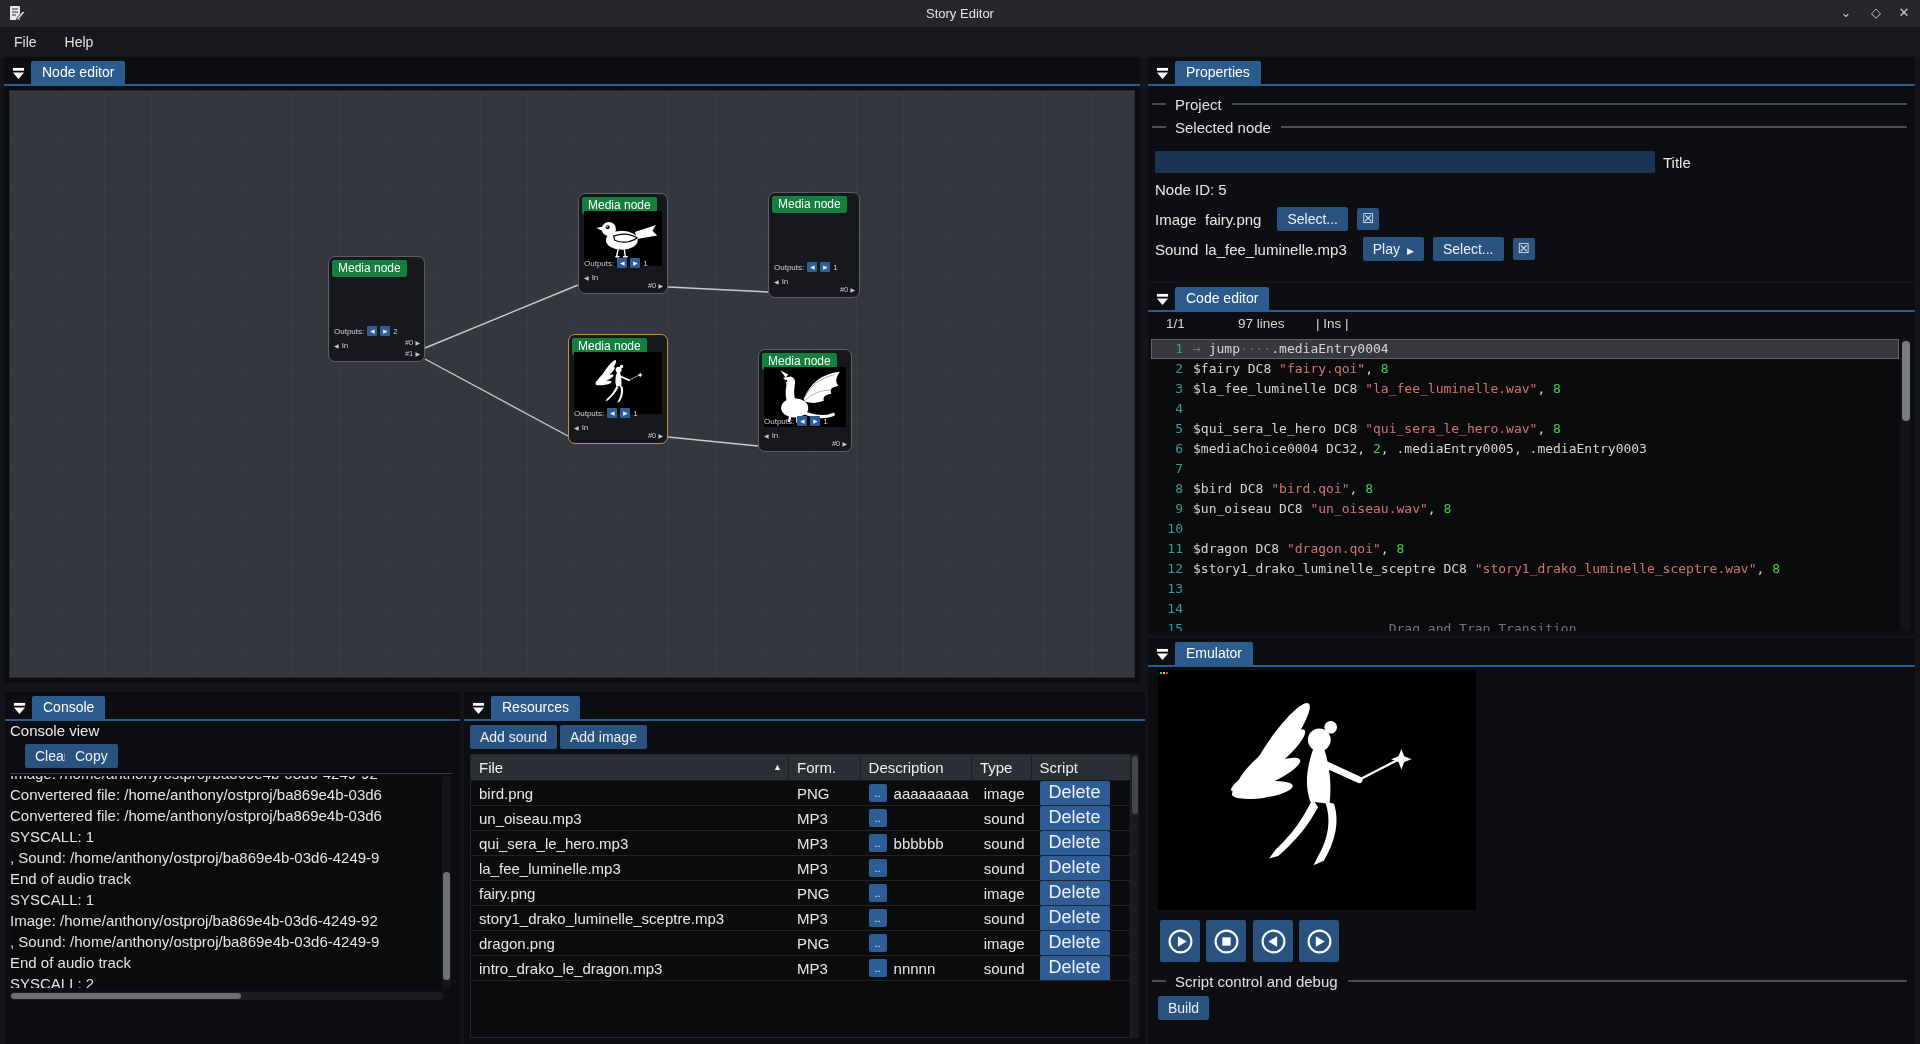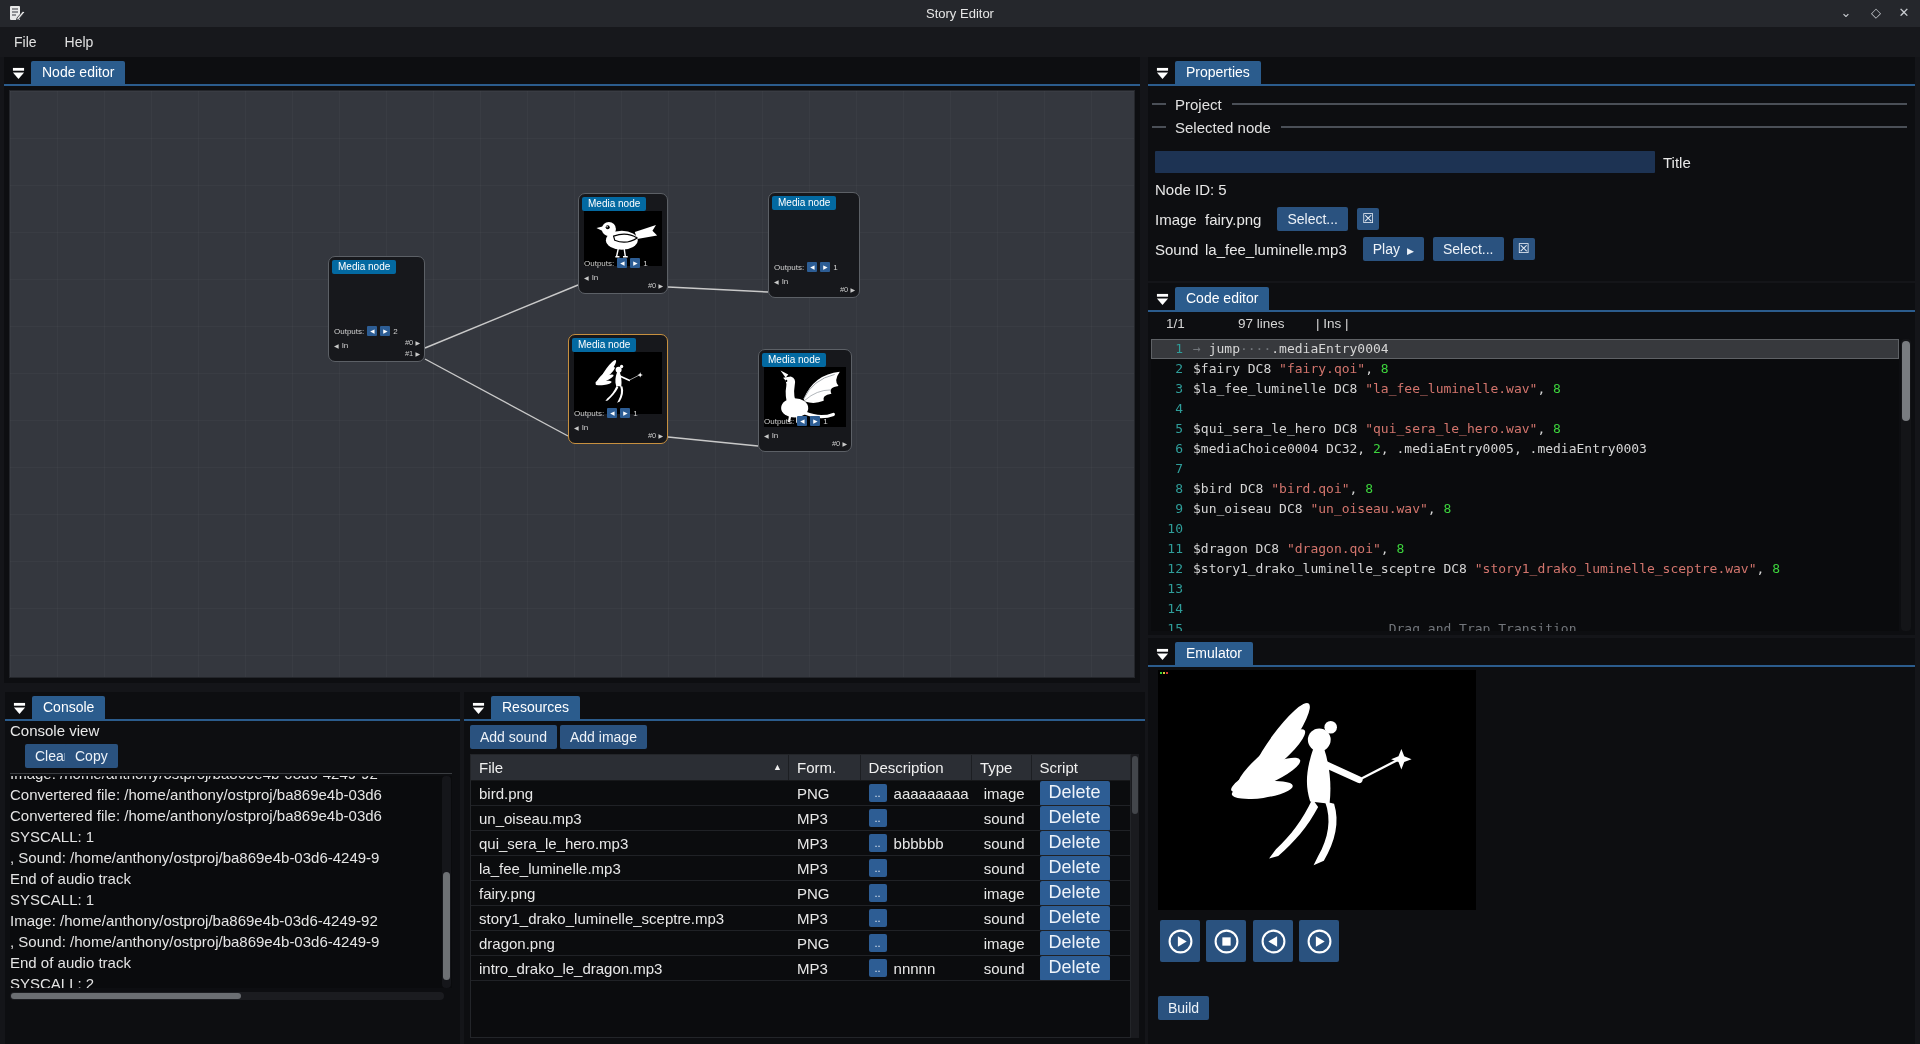--- a/index.html
+++ b/index.html
@@ -25,21 +25,21 @@
   .gsep::before{content:"";width:14px;height:2px;background:#4a4f57;margin-right:9px;flex:none;}
   .gsep::after{content:"";flex:1;height:2px;background:#4a4f57;margin-left:10px;}
 
   
   #canvas{position:absolute;left:5px;top:33px;right:5px;bottom:5px;background:#34373e;border:1px solid #24262b;overflow:hidden;
     background-image:linear-gradient(rgba(255,255,255,.025) 1px,transparent 1px),linear-gradient(90deg,rgba(255,255,255,.025) 1px,transparent 1px);
     background-size:47px 47px;}
   #wires{position:absolute;left:0;top:0;}
   .node{position:absolute;background:#17181c;border:1.5px solid #5c6066;border-radius:7px;box-sizing:border-box;}
   .node.selected{border-color:#c7903f;}
-  .nbadge{position:absolute;top:3px;left:3px;background:#0369a1;color:#fff;font-size:10px;padding:1px 6px 2px;border-radius:2px;}
+  .nbadge{position:absolute;top:3px;left:3px;background:#15803d;color:#fff;font-size:12px;padding:1px 6px 2px;border-radius:2px;}
   .nimg{position:absolute;left:5px;right:5px;top:17px;background:#000;display:flex;align-items:center;justify-content:center;overflow:hidden;}
   .nout{position:absolute;left:5px;bottom:25px;display:flex;align-items:center;gap:3px;font-size:8px;color:#d0d0d0;}
   .nxbtn{width:10px;height:10px;background:#2d5d94;color:#fff;font-size:5.5px;line-height:10px;text-align:center;border-radius:1px;border:none;padding:0;}
   .nin{position:absolute;left:5px;bottom:11px;font-size:8px;color:#d0d0d0;display:flex;gap:3px;align-items:center;}
   .pin,.pout{font-size:6px;color:#c8c8c8;}
   .nports{position:absolute;right:4px;bottom:2px;text-align:right;font-size:7.5px;color:#c8c8c8;line-height:10.5px;}
 
   
   .prow{position:absolute;display:flex;align-items:center;color:#e8e8e8;font-size:15px;}
   .plabel{min-width:50px;}
@@ -395,20 +395,23 @@
     <button class="ctlbtn" style="left:105px;top:282px;">
         <svg width="27" height="27">
           <use href="#sym-prev"></use>
         </svg>
       </button>
     <button class="ctlbtn" style="left:151px;top:282px;">
         <svg width="27" height="27">
           <use href="#sym-next"></use>
         </svg>
       </button>
+    <div class="gsep" style="left:4px;right:8px;top:334px;">
+        <span>Script control and debug</span>
+      </div>
     <button class="btn" id="build-btn">Build</button>
   </div>
 
   <div class="panel" style="left:5px;top:692px;width:455px;height:352px;">
     <div class="phead">
       <button class="collapse">
           <svg width="13" height="13">
             <use href="#sym-collapse"></use>
           </svg>
         </button>

